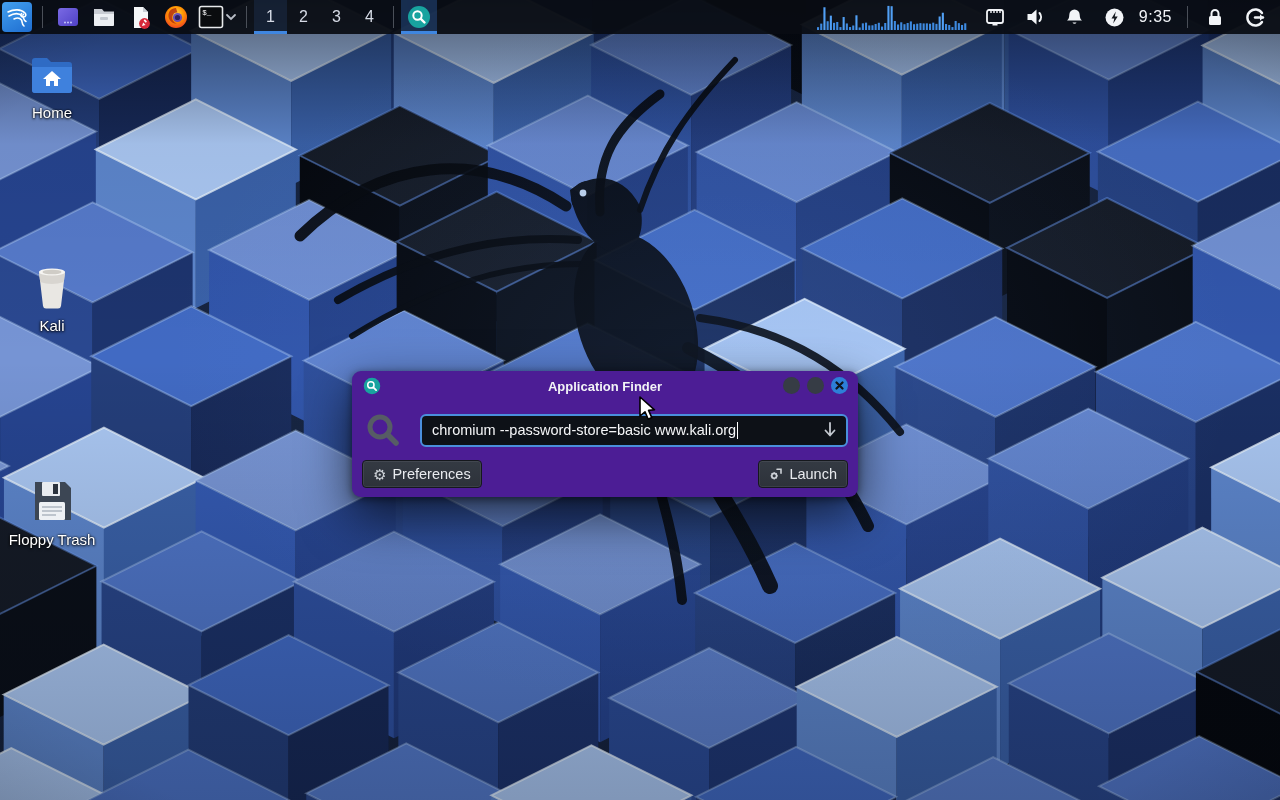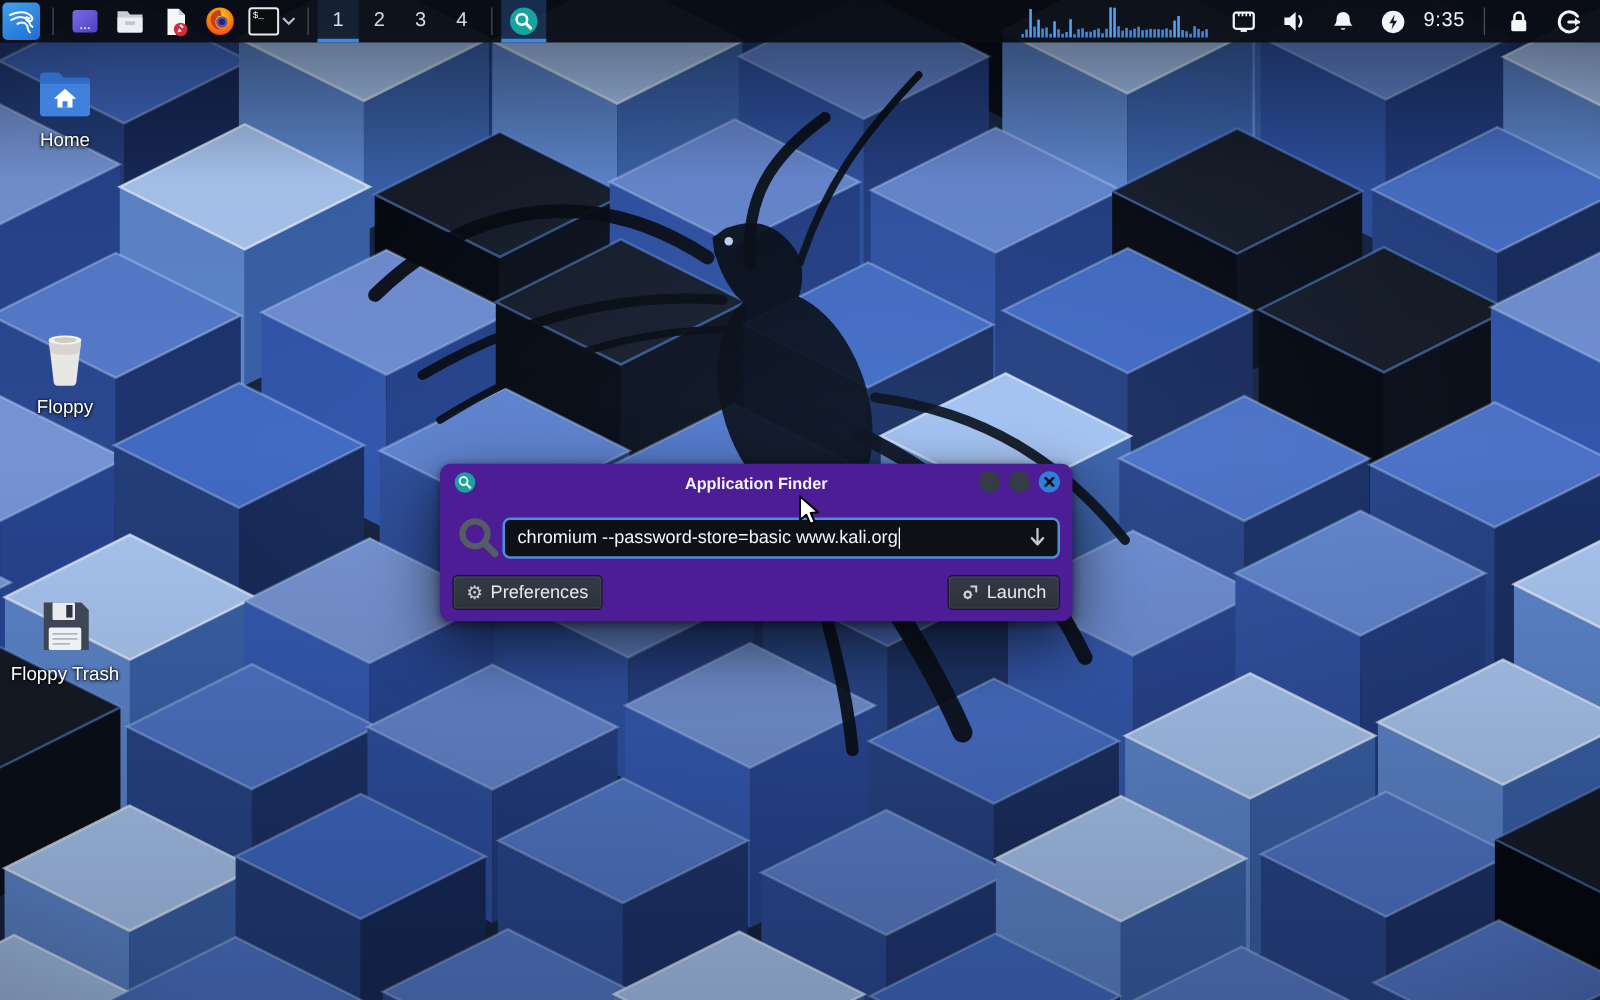--- a/index.html
+++ b/index.html
@@ -49,21 +49,21 @@
   .dialog { position:absolute; left:352px; top:371px; width:506px; height:126px;
     background:#4c1d95; border-radius:9px; box-shadow:0 18px 50px rgba(0,0,0,0.65),0 2px 8px rgba(0,0,0,0.5);
     z-index:60; }
   .titlebar { position:relative; height:30px; display:flex; align-items:center; }
   .title-icon { position:absolute; left:11px; top:6px; }
   .title-text { flex:1; text-align:center; color:#f2f3f6; font-size:13px; font-weight:bold; }
   .winbtns { position:absolute; right:10px; top:6px; display:flex; gap:7px; }
   .winbtn { width:17px; height:17px; border-radius:50%; background:#363c45; }
   .winbtn.close { background:#2d7fd8; display:flex; align-items:center; justify-content:center; }
   .search-row { display:flex; align-items:center; padding:10px 10px 0 12px; }
-  .entry { flex:1; height:33px; margin-left:0; background:#0d1117; border:2px solid #4a8fdc;
+  .entry { flex:1; height:33px; margin-left:18px; background:#0d1117; border:2px solid #4a8fdc;
     border-radius:6px; display:flex; align-items:center; padding:0 8px 0 10px; }
   .entry-text { color:#f5f6f8; font-size:14.5px; white-space:nowrap; overflow:hidden; }
   .caret { display:inline-block; width:1px; height:17px; background:#ffffff; margin-left:1px; vertical-align:middle; }
   .entry-arrow { margin-left:auto; display:flex; align-items:center; }
   .btn-row { display:flex; align-items:center; padding:11px 10px 0 10px; }
   .gbtn { height:28px; display:flex; align-items:center; gap:6px; padding:0 10px;
     background:linear-gradient(180deg,#343a43,#2d323a); border:1px solid #15181d;
     box-shadow:inset 0 0 0 1px rgba(255,255,255,0.07); border-radius:4px;
     color:#e8eaee; font-size:14.5px; }
   .gbtn .gear { color:#cdd1d7; font-size:15px; line-height:1; }
@@ -614,21 +614,21 @@
   </div>
 
 
   <div class="desk-item" style="top:264px">
     <svg width="46" height="46" viewBox="0 0 46 46">
       <path d="M10 8 h26 l-4 34 a3 3 0 0 1 -3 2.5 H17 a3 3 0 0 1 -3 -2.5 Z" fill="#e9e7e3"></path>
       <path d="M10 8 h26 l-1.2 10 c-8 2.5 -16 2.5 -23.6 0 Z" fill="#d8d5d0"></path>
       <ellipse cx="23" cy="8" rx="13" ry="3.6" fill="#f6f5f2"></ellipse>
       <ellipse cx="23" cy="8" rx="9.5" ry="2.3" fill="#cfccc6"></ellipse>
     </svg>
-    <span class="dlabel">Floppy</span>
+    <span class="dlabel">Kali</span>
   </div>
 
 
   <div class="desk-item" style="top:478px">
     <svg width="46" height="46" viewBox="0 0 46 46">
       <path d="M6 4 h30 l6 6 v32 H6 Z" fill="#3c4654"></path>
       <rect x="13" y="4" width="18" height="14" rx="1" fill="#e8ebef"></rect>
       <rect x="24" y="6" width="5" height="10" fill="#2b323d"></rect>
       <rect x="10" y="24" width="26" height="18" rx="1.5" fill="#eef1f4"></rect>
       <path d="M13 29 h20 M13 33 h20 M13 37 h14" stroke="#aeb6c0" stroke-width="1.4"></path>

